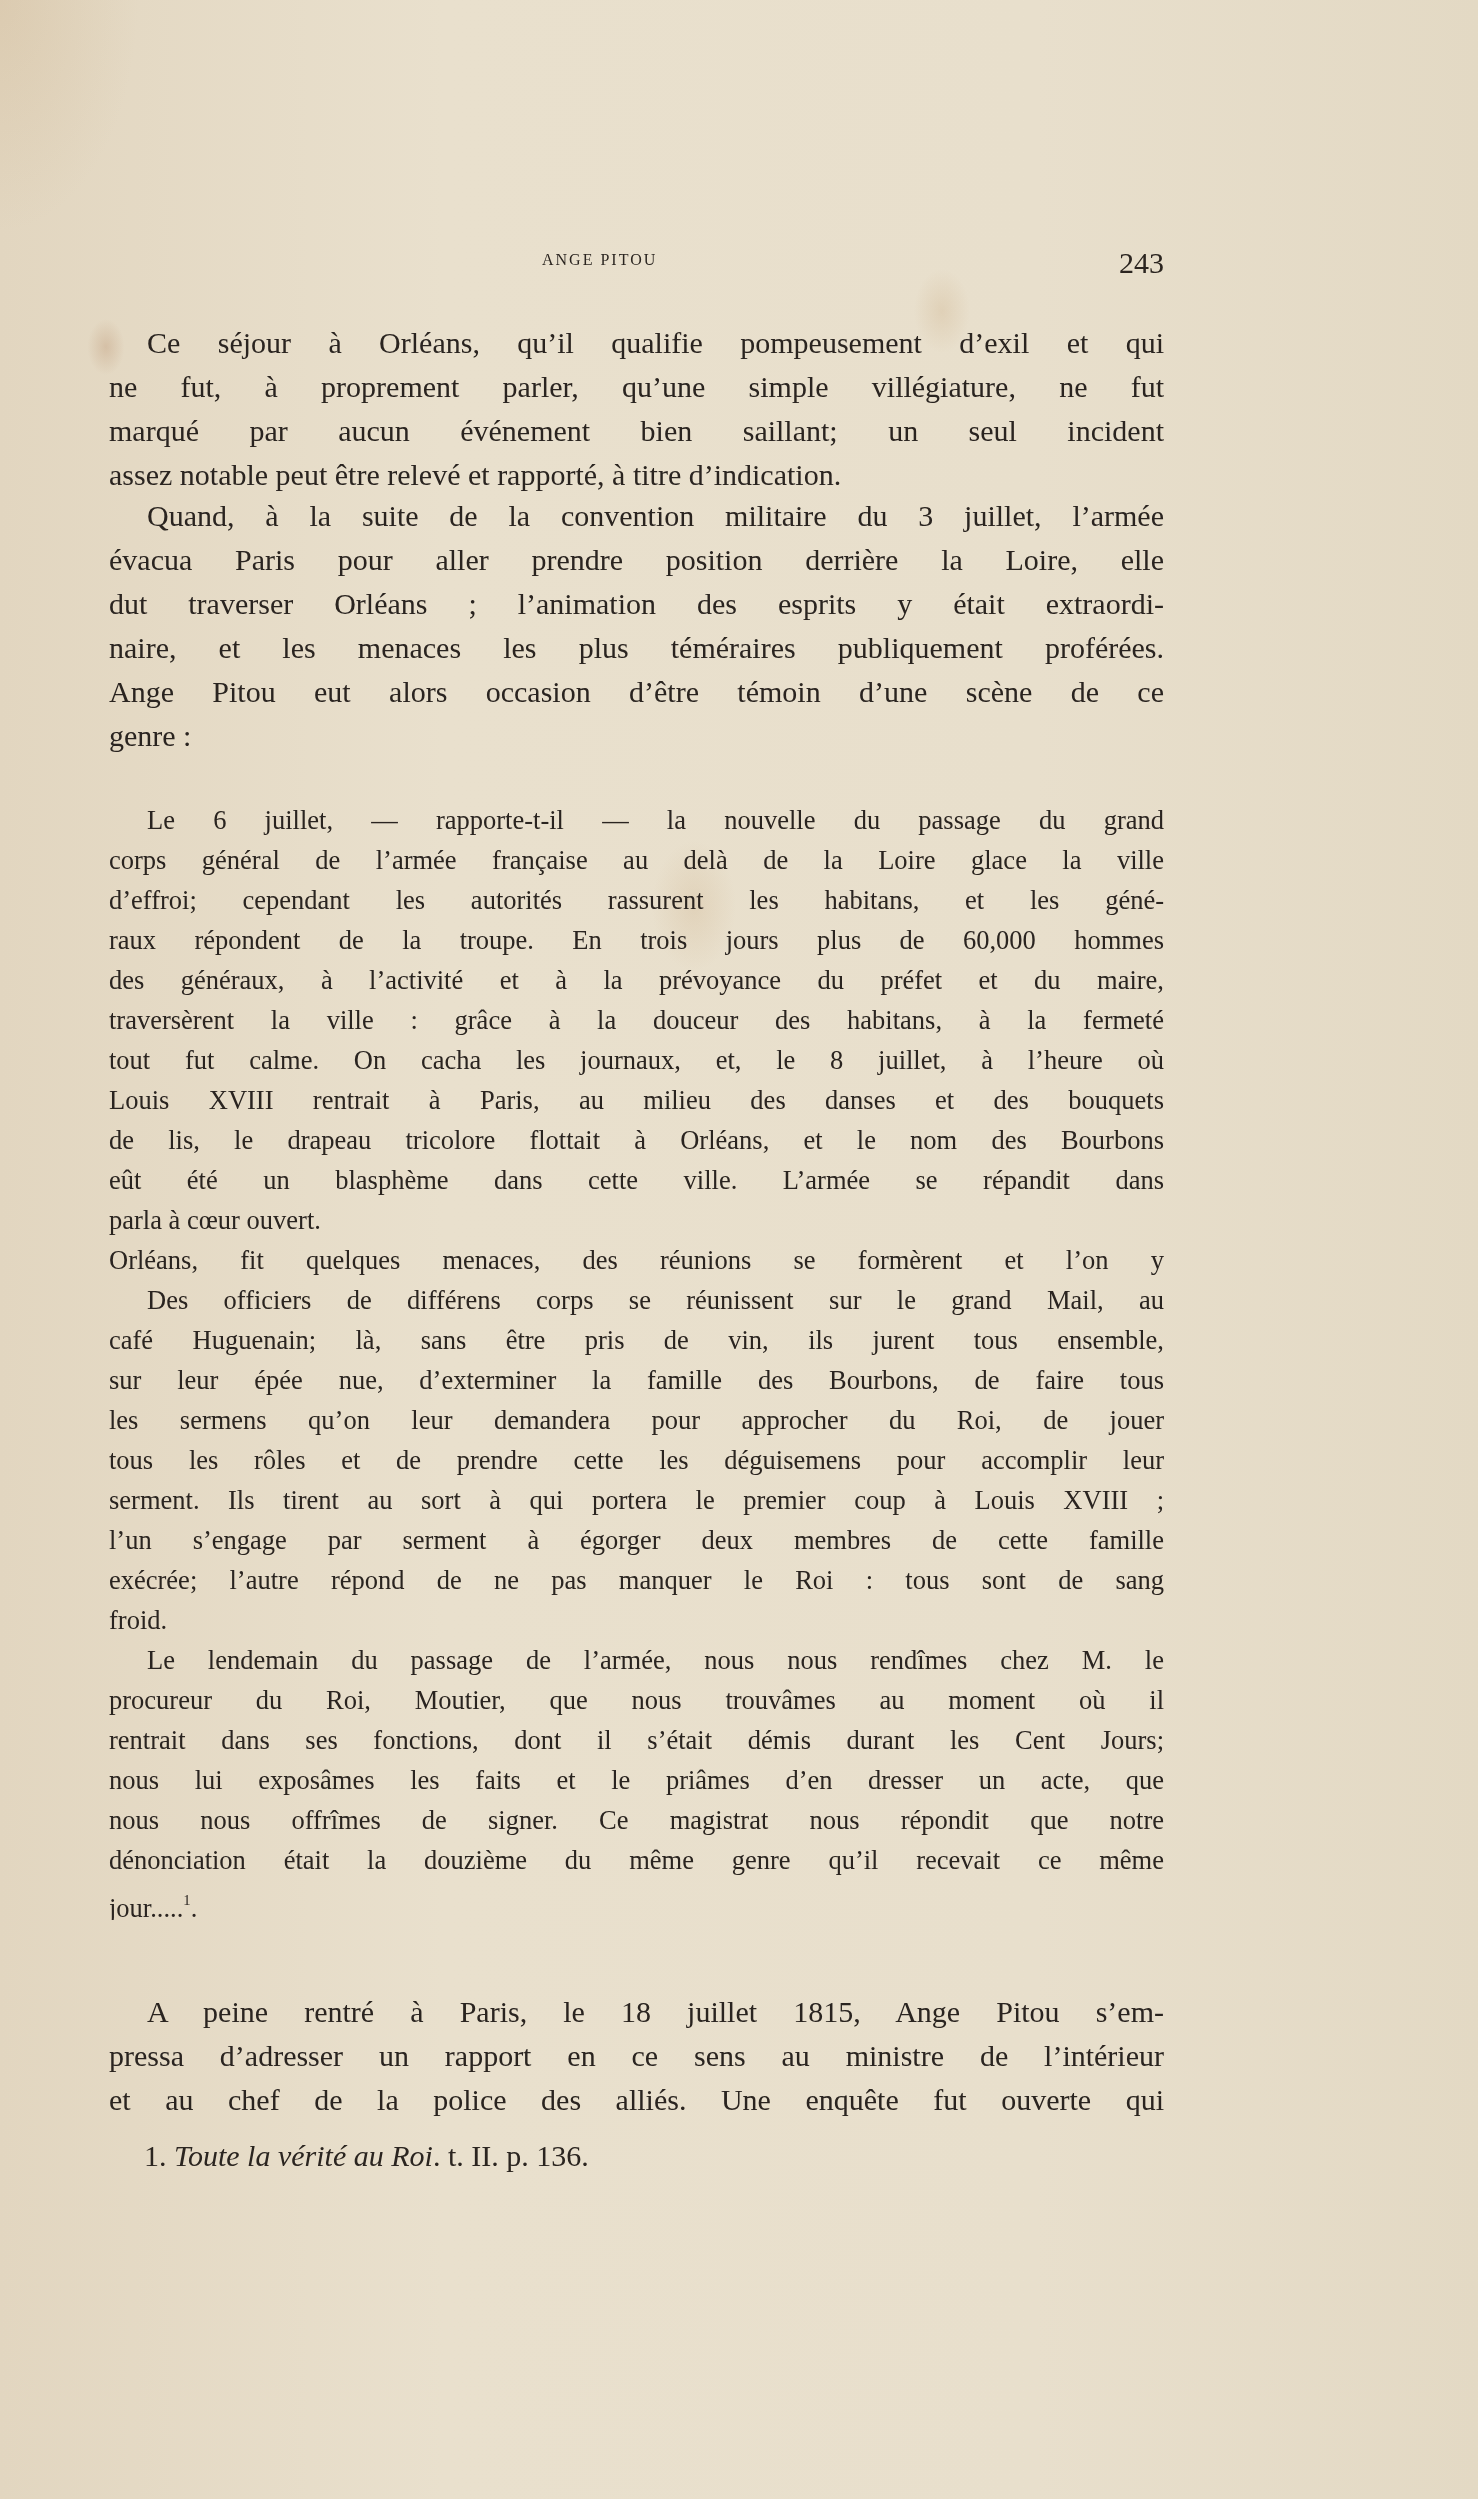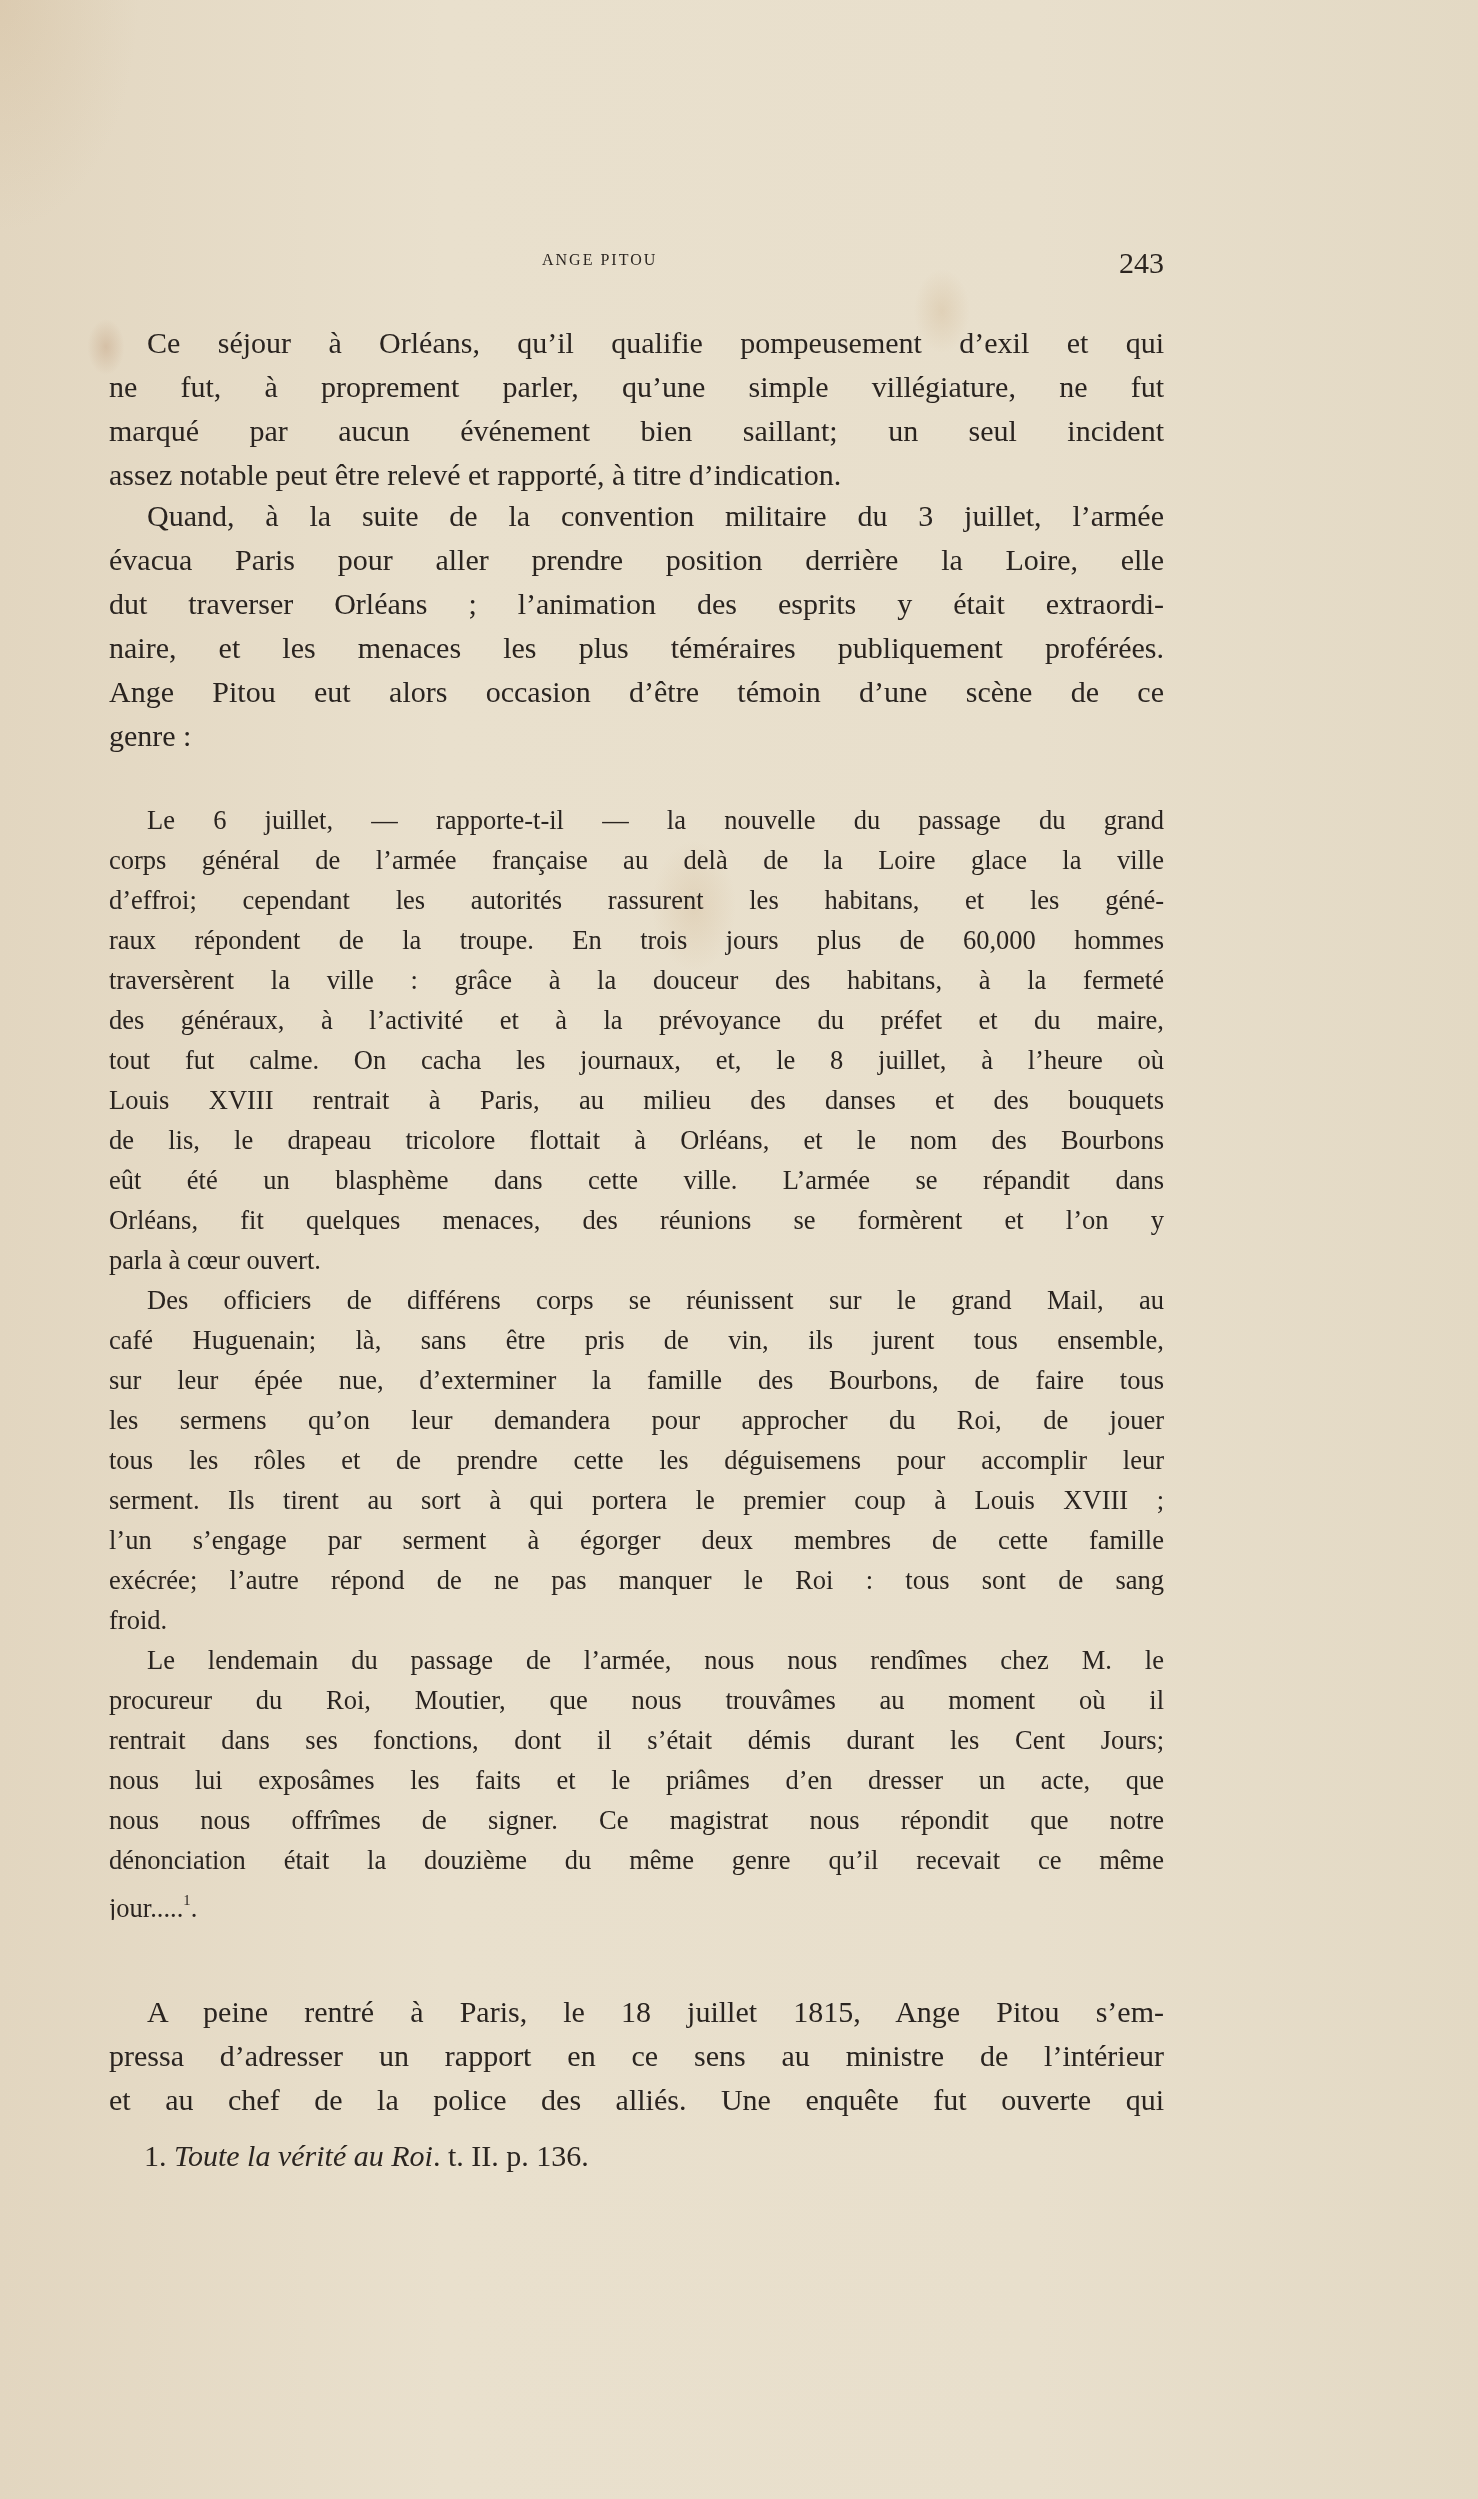--- a/index.html
+++ b/index.html
@@ -118,28 +118,28 @@
   <span class="line">Ange Pitou eut alors occasion d’être témoin d’une scène de ce</span>
   <span class="line last">genre :</span>
 </div>
 
 <div class="block quote" style="top:800px;">
   <div>
     <span class="line indent">Le 6 juillet, — rapporte-t-il — la nouvelle du passage du grand</span>
     <span class="line">corps général de l’armée française au delà de la Loire glace la ville</span>
     <span class="line">d’effroi; cependant les autorités rassurent les habitans, et les géné-</span>
     <span class="line">raux répondent de la troupe. En trois jours plus de 60,000 hommes</span>
+    <span class="line">des généraux, à l’activité et à la prévoyance du préfet et du maire,</span>
     <span class="line">traversèrent la ville : grâce à la douceur des habitans, à la fermeté</span>
-    <span class="line">des généraux, à l’activité et à la prévoyance du préfet et du maire,</span>
     <span class="line">tout fut calme. On cacha les journaux, et, le 8 juillet, à l’heure où</span>
     <span class="line">Louis XVIII rentrait à Paris, au milieu des danses et des bouquets</span>
     <span class="line">de lis, le drapeau tricolore flottait à Orléans, et le nom des Bourbons</span>
     <span class="line">eût été un blasphème dans cette ville. L’armée se répandit dans</span>
+    <span class="line last">parla à cœur ouvert.</span>
     <span class="line">Orléans, fit quelques menaces, des réunions se formèrent et l’on y</span>
-    <span class="line last">parla à cœur ouvert.</span>
   </div>
   <div>
     <span class="line indent">Des officiers de différens corps se réunissent sur le grand Mail, au</span>
     <span class="line">café Huguenain; là, sans être pris de vin, ils jurent tous ensemble,</span>
     <span class="line">sur leur épée nue, d’exterminer la famille des Bourbons, de faire tous</span>
     <span class="line">les sermens qu’on leur demandera pour approcher du Roi, de jouer</span>
     <span class="line">tous les rôles et de prendre cette les déguisemens pour accomplir leur</span>
     <span class="line">serment. Ils tirent au sort à qui portera le premier coup à Louis XVIII ;</span>
     <span class="line">l’un s’engage par serment à égorger deux membres de cette famille</span>
     <span class="line">exécrée; l’autre répond de ne pas manquer le Roi : tous sont de sang</span>

